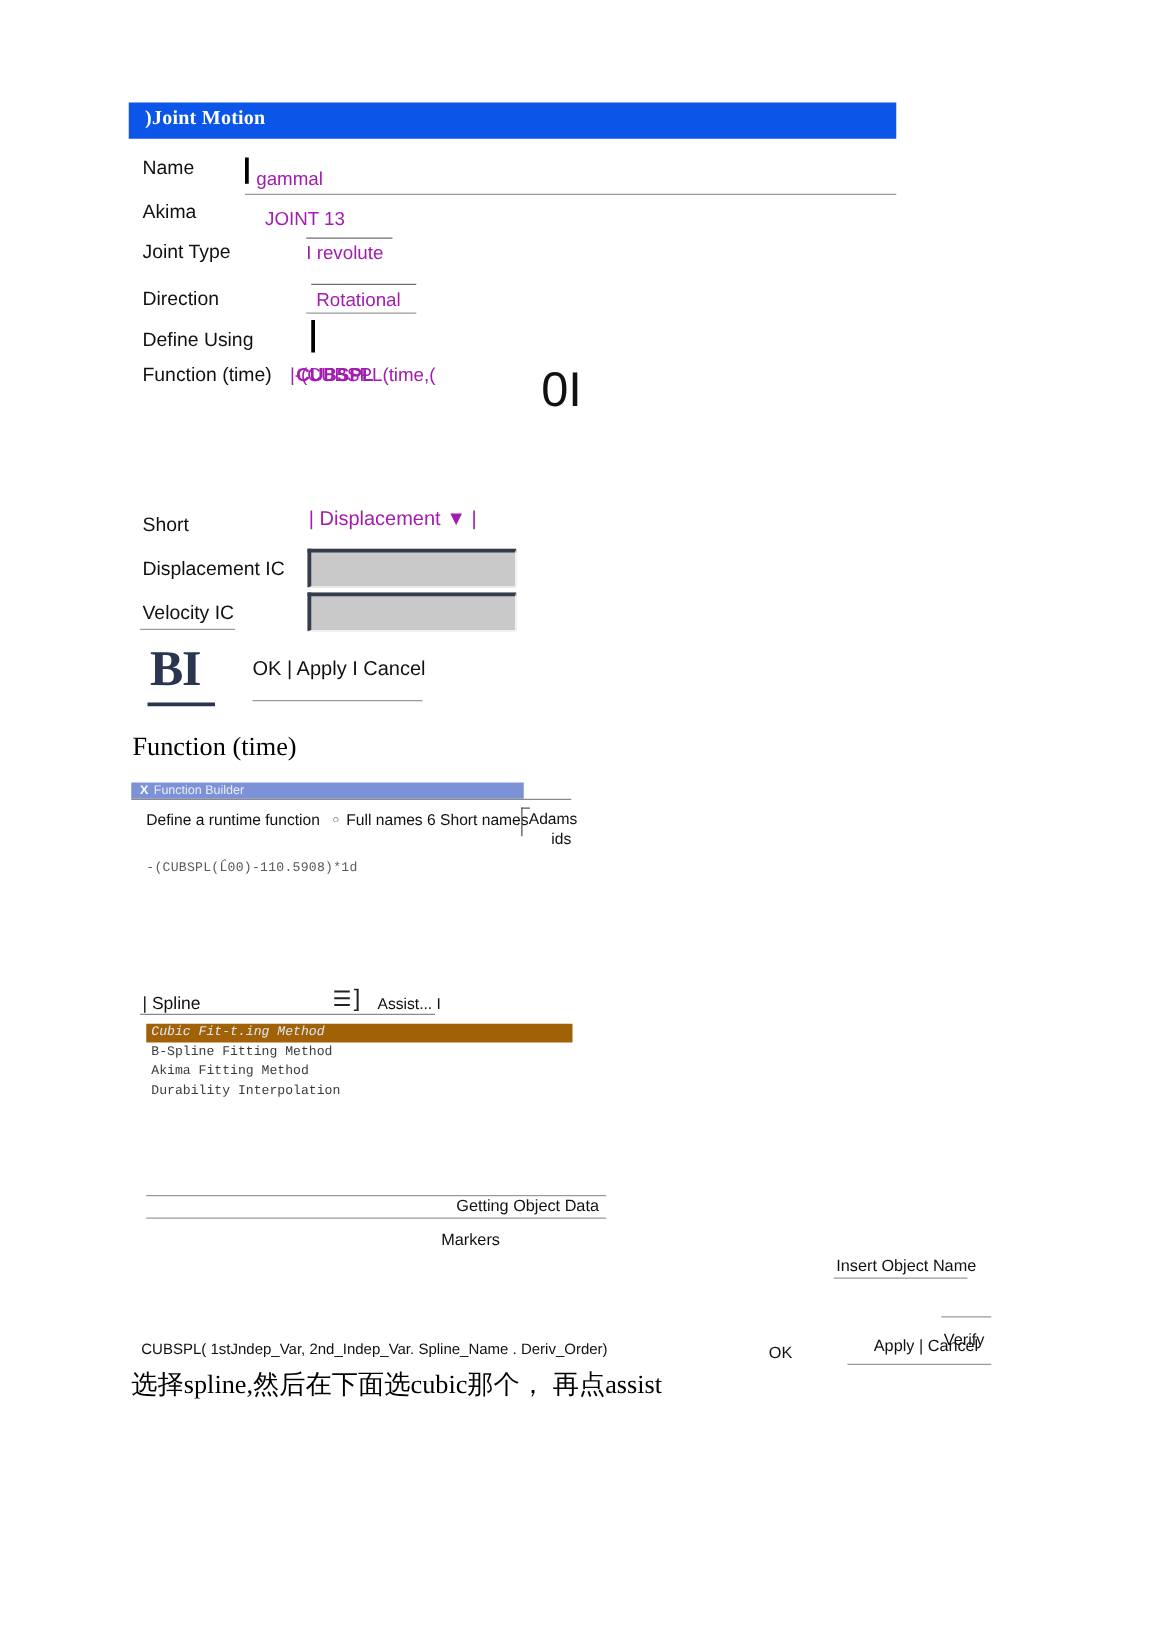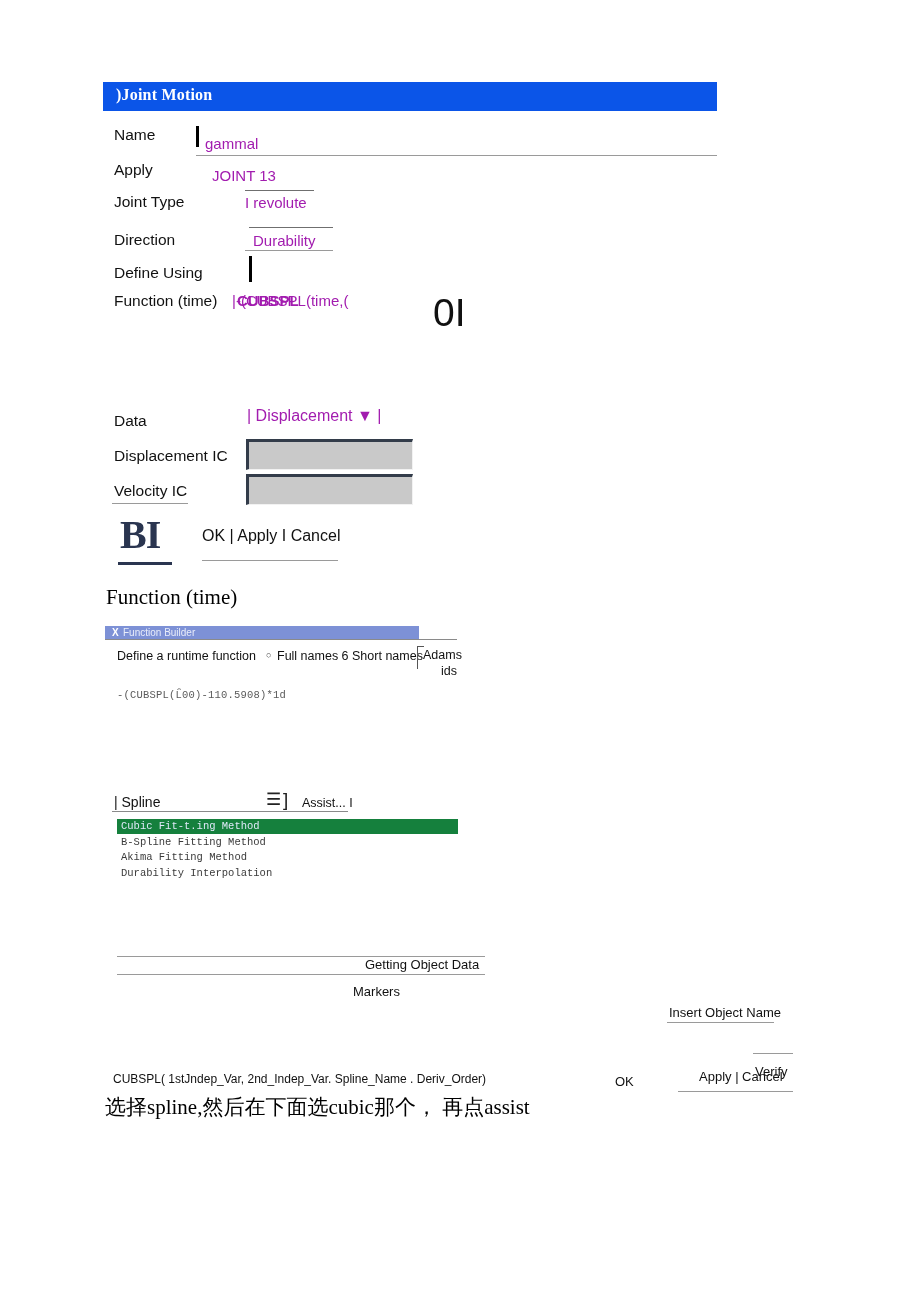--- a/index.html
+++ b/index.html
@@ -173,22 +173,23 @@
     height: 15px;
     font-family: "Liberation Mono", monospace;
     font-size: 10.5px;
     line-height: 15px;
     color: #3b3b3b;
     white-space: nowrap;
     box-sizing: border-box;
     padding-left: 4px;
   }
   .list-row.selected {
-    background: #15803d;
+    background: #a16207;
     color: #dfe8f8;
+    font-style: italic;
   }
 
   
   .u-link {
     position: absolute;
     font-size: 13px;
     color: #111;
     white-space: nowrap;
   }
   #cubspl-sig {
@@ -215,41 +216,41 @@
 <div class="abs" id="joint-motion-dialog">
   <div id="joint-motion-titlebar"></div>
   <div id="joint-motion-title">)Joint Motion</div>
 </div>
 
 <div class="jm-label" style="left:114px; top:126px;">Name</div>
 <div class="caret" style="left:196px; top:126px; height:21px;"></div>
 <div class="jm-value" style="left:205px; top:135px;">gammal</div>
 <div class="rule" style="left:196px; top:155px; width:521px;"></div>
 
-<div class="jm-label" style="left:114px; top:161px;">Apply</div>
+<div class="jm-label" style="left:114px; top:161px;">Akima</div>
 <div class="jm-value" style="left:212px; top:167px;">JOINT 13</div>
 
 <div class="rule rule-dark" style="left:245px; top:190px; width:69px;"></div>
 <div class="jm-label" style="left:114px; top:193px;">Joint Type</div>
 <div class="jm-value" style="left:245px; top:194px;">I revolute</div>
 
 <div class="rule rule-dark" style="left:249px; top:227px; width:84px;"></div>
 <div class="jm-label" style="left:114px; top:231px;">Direction</div>
-<div class="jm-value" style="left:253px; top:232px;">Durability</div>
+<div class="jm-value" style="left:253px; top:232px;">Rotational</div>
 <div class="rule" style="left:245px; top:250px; width:88px;"></div>
 
 <div class="jm-label" style="left:114px; top:264px;">Define Using</div>
 <div class="caret" style="left:249px; top:256px; height:26px;"></div>
 
 <div class="jm-label" style="left:114px; top:292px;">Function (time)</div>
 <div class="jm-value" style="left:232px; top:292px;">|-(CUBSPL(time,(</div>
 <div class="jm-value" style="left:237px; top:292px; font-weight:bold;">CUBSPL</div>
 <div class="abs" style="left:386px; top:296px; font-size:39px; line-height:34px; color:#111;margin-left:47px;">0I</div>
 
-<div class="jm-label" style="left:114px; top:412px;">Data</div>
+<div class="jm-label" style="left:114px; top:412px;">Short</div>
 <div class="jm-value" style="left:247px; top:407px; font-size:16px;">| Displacement ▼ |</div>
 
 <div class="jm-label" style="left:114px; top:447px;">Displacement IC</div>
 <div class="sunken-box" style="left:246px; top:439px; width:167px; height:31px;"></div>
 
 <div class="jm-label" style="left:114px; top:482px;">Velocity IC</div>
 <div class="rule" style="left:112px; top:503px; width:76px;"></div>
 <div class="sunken-box" style="left:246px; top:474px; width:167px; height:31px;"></div>
 
 <div id="bi-mark">BI</div>

